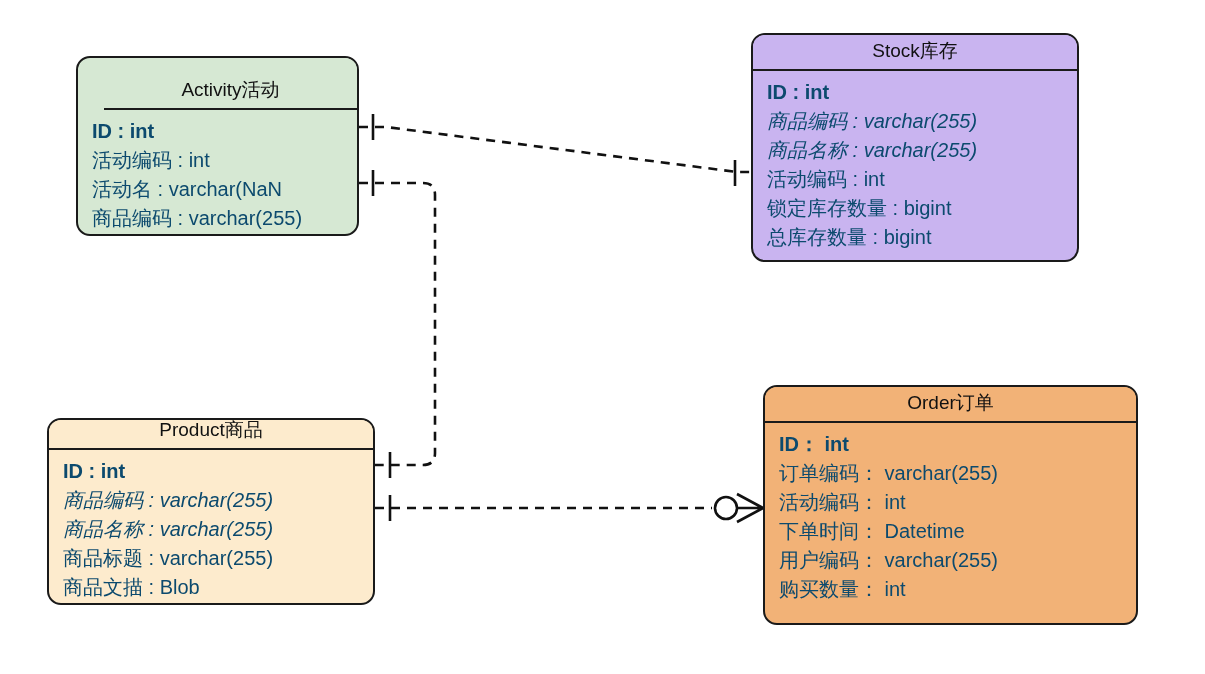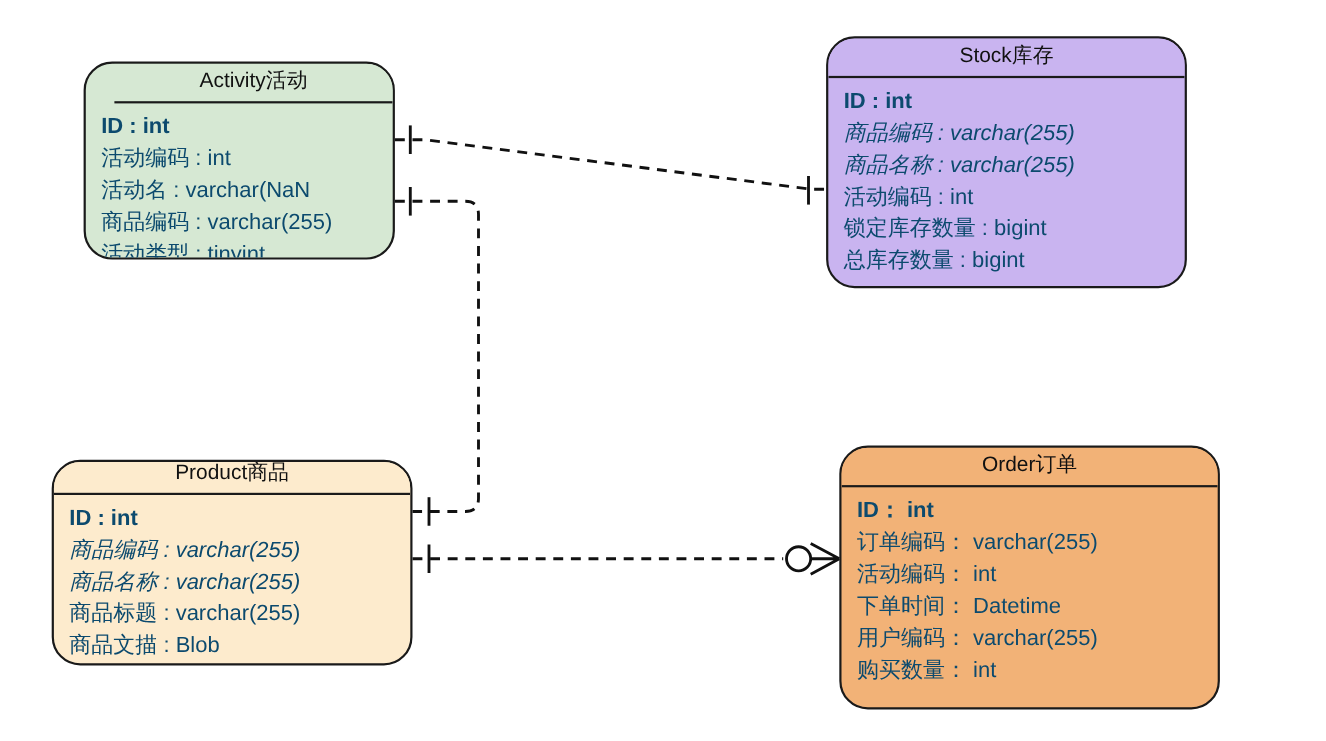--- a/index.html
+++ b/index.html
@@ -23,21 +23,21 @@
     left: 0;
     top: 0;
     width: 1205px;
     height: 674px;
   }
   
   .entity {
     position: absolute;
     box-sizing: border-box;
     border: 2px solid #1a1a1a;
-    border-radius: 26px;
+    border-radius: 14px;
     overflow: hidden;
   }
   .entity-title {
     text-align: center;
     font-size: 19px;
     color: #111111;
     border-bottom: 2px solid #1a1a1a;
     line-height: 1;
     white-space: nowrap;
   }
@@ -62,26 +62,26 @@
   .entity.activity .entity-title { background: #d6e8d3; }
   .entity.stock    { background: #c9b4f0; }
   .entity.stock .entity-title { background: #c9b4f0; }
   .entity.product  { background: #fdebcd; }
   .entity.product .entity-title { background: #fdebcd; }
   .entity.order    { background: #f2b277; }
   .entity.order .entity-title { background: #f2b277; }
 
   
   #ent-activity { left: 76px;  top: 56px;  width: 283px; height: 180px; }
-  #ent-activity .entity-title { height: 28px; padding-top: 6px; margin-left: 26px; }
+  #ent-activity .entity-title { height: 28px; padding-top: 22px; margin-left: 26px; }
   #ent-stock    { left: 751px; top: 33px;  width: 328px; height: 229px; }
   #ent-stock .entity-title { height: 28px; padding-top: 6px; }
   #ent-product  { left: 47px;  top: 418px; width: 328px; height: 187px; }
   #ent-product .entity-title { height: 28px; padding-top: 0; }
-  #ent-order    { left: 763px; top: 405px; width: 346px; height: 240px; }
+  #ent-order    { left: 763px; top: 385px; width: 375px; height: 240px; }
   #ent-order .entity-title { height: 28px; padding-top: 6px; }
 </style>
 </head>
 <body>
 
 <div id="canvas">
 
   <svg id="wires" viewBox="0 0 1205 674" width="1205" height="674" aria-hidden="true">
     <g stroke="#111111" stroke-width="2.6" fill="none">
 

